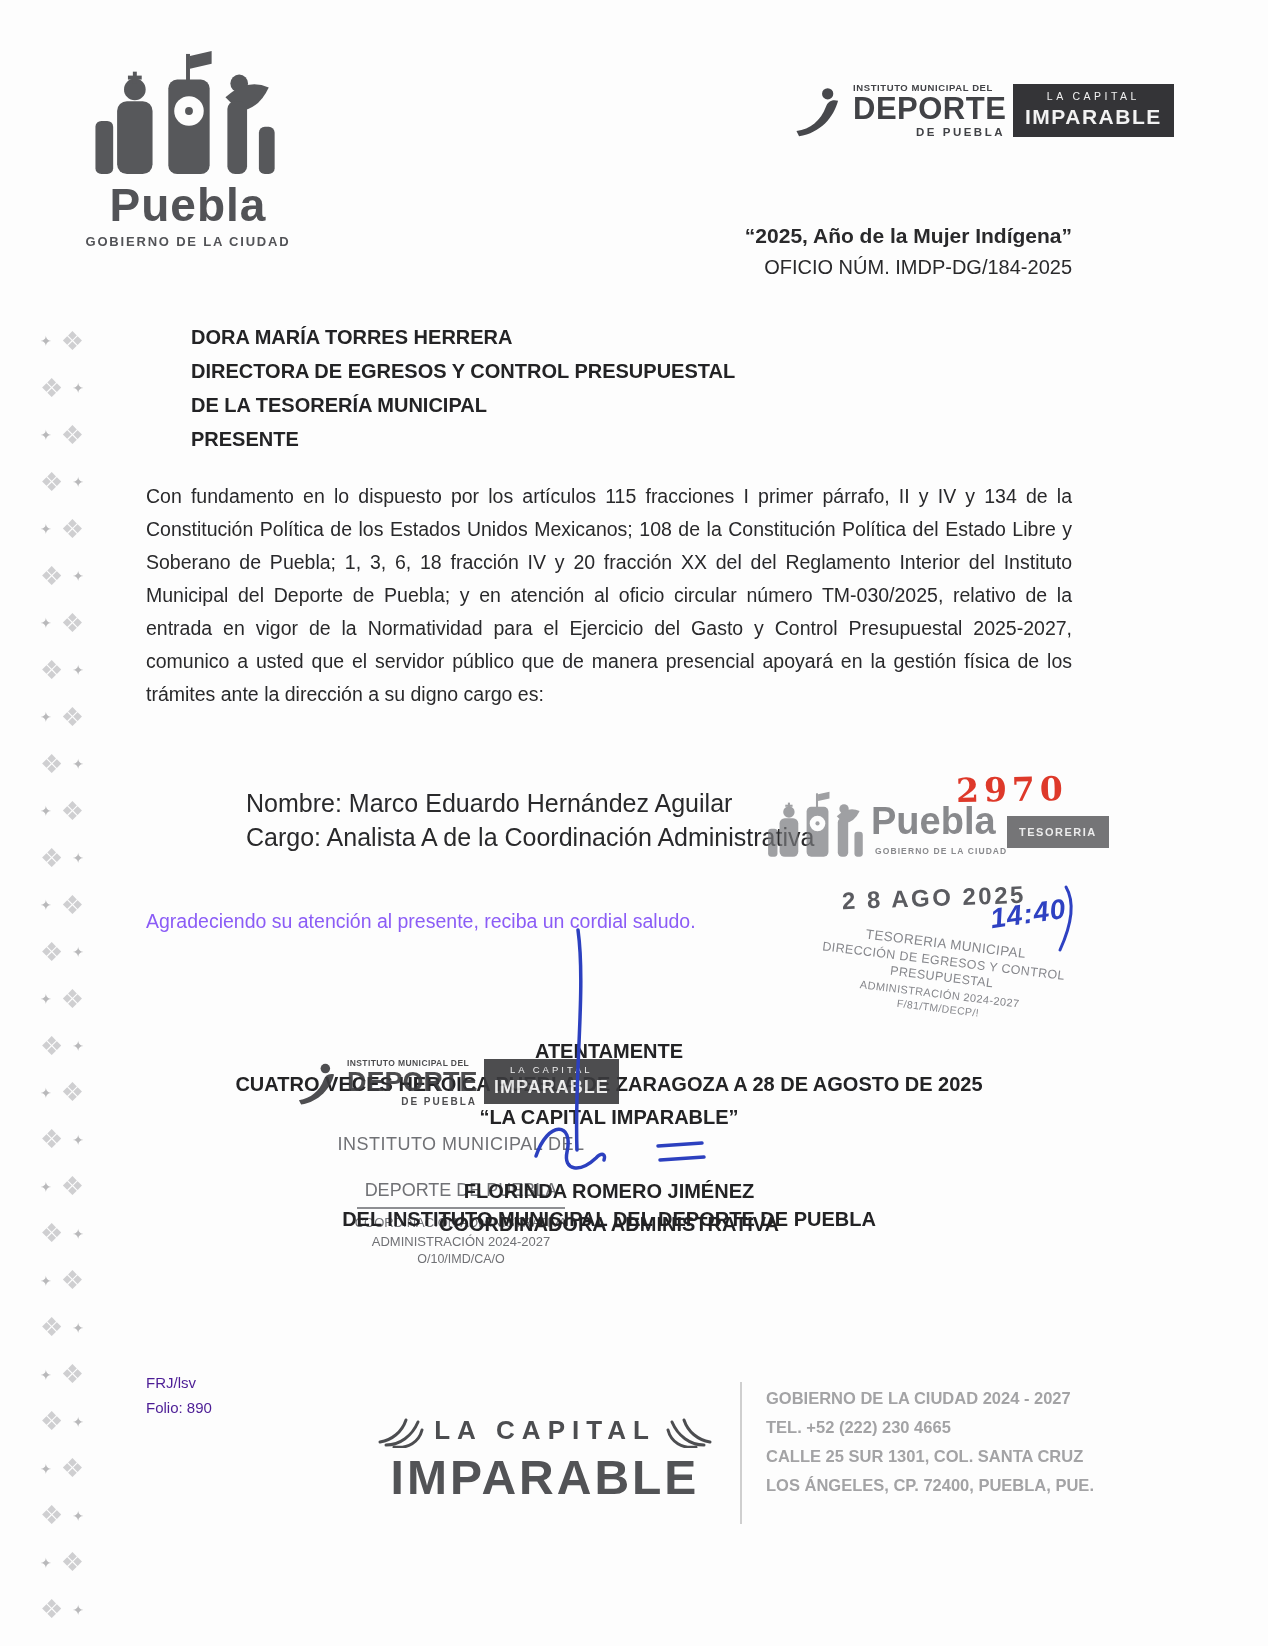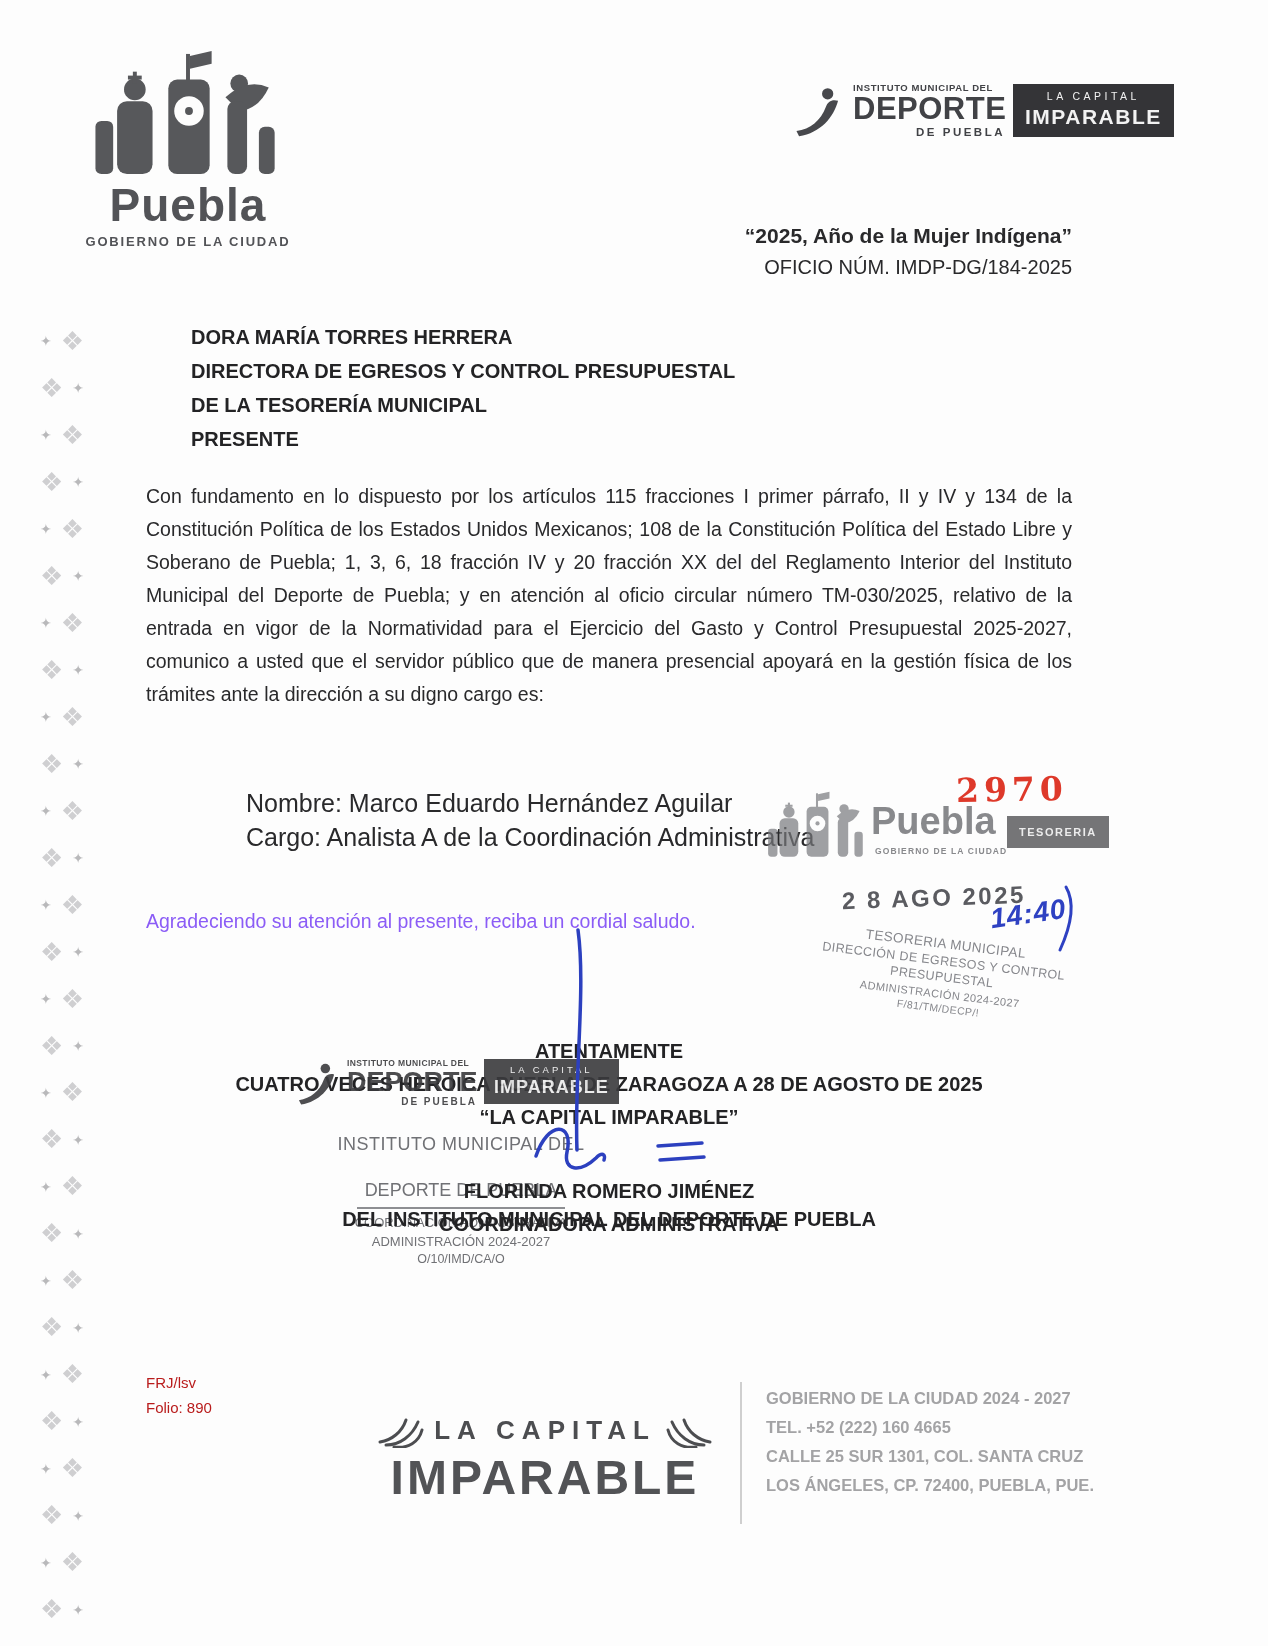--- a/index.html
+++ b/index.html
@@ -88,21 +88,21 @@
   .imd-stamp-text { left:306px; top:1134px; width:310px; text-align:center; color:#707175; }
   .imd-stamp-text .s0 { font-size:18px; letter-spacing:.5px; }
   .imd-stamp-text .s1 { font-size:18px; margin-top:25px; display:inline-block; padding:0 8px 6px; border-bottom:2px solid #8d8e92; }
   .imd-stamp-text .s2 { font-size:13px; margin-top:6px; white-space:nowrap; }
   .imd-stamp-text .s3 { font-size:13px; margin-top:4px; }
   .imd-stamp-text .s4 { font-size:12.5px; margin-top:3px; }
 
   .sig-svg { left:520px; top:928px; width:230px; height:256px; }
 
   
-  .refs { left:146px; top:1370px; font-size:15px; color:#b91c1c; line-height:25px; }
+  .refs { left:146px; top:1370px; font-size:15px; color:#4c1d95; line-height:25px; }
   .cap-logo { left:368px; top:1412px; width:354px; text-align:center; color:#4c4d50; }
   .cap-row { display:flex; align-items:center; justify-content:center; gap:10px; }
   .cap-line1 { font-size:26px; font-weight:bold; letter-spacing:7px; color:#4c4d50; }
   .cap-line2 { font-size:48px; font-weight:800; letter-spacing:3px; color:#525356; margin-top:2px; }
   .flourish { width:46px; height:36px; color:#4c4d50; }
   .flourish.mirror { transform:scaleX(-1); }
 
   .fdiv { left:740px; top:1382px; width:2px; height:142px; background:#cfcfcf; }
   .contact { left:766px; top:1384px; font-size:16.5px; font-weight:bold; color:#a3a3a5; line-height:29px; }
 </style>
@@ -376,18 +376,18 @@
           <use href="#sym-flourish"></use>
         </svg>
     </div>
     <div class="cap-line2">IMPARABLE</div>
   </div>
 
   <div class="abs fdiv"></div>
 
   <div class="abs contact">
     <div>GOBIERNO DE LA CIUDAD 2024 - 2027</div>
-    <div>TEL. +52 (222) 160 4665</div>
+    <div>TEL. +52 (222) 230 4665</div>
     <div>CALLE 25 SUR 1301, COL. SANTA CRUZ</div>
     <div>LOS ÁNGELES, CP. 72400, PUEBLA, PUE.</div>
   </div>
 
 </div>
 
 </body></html>

